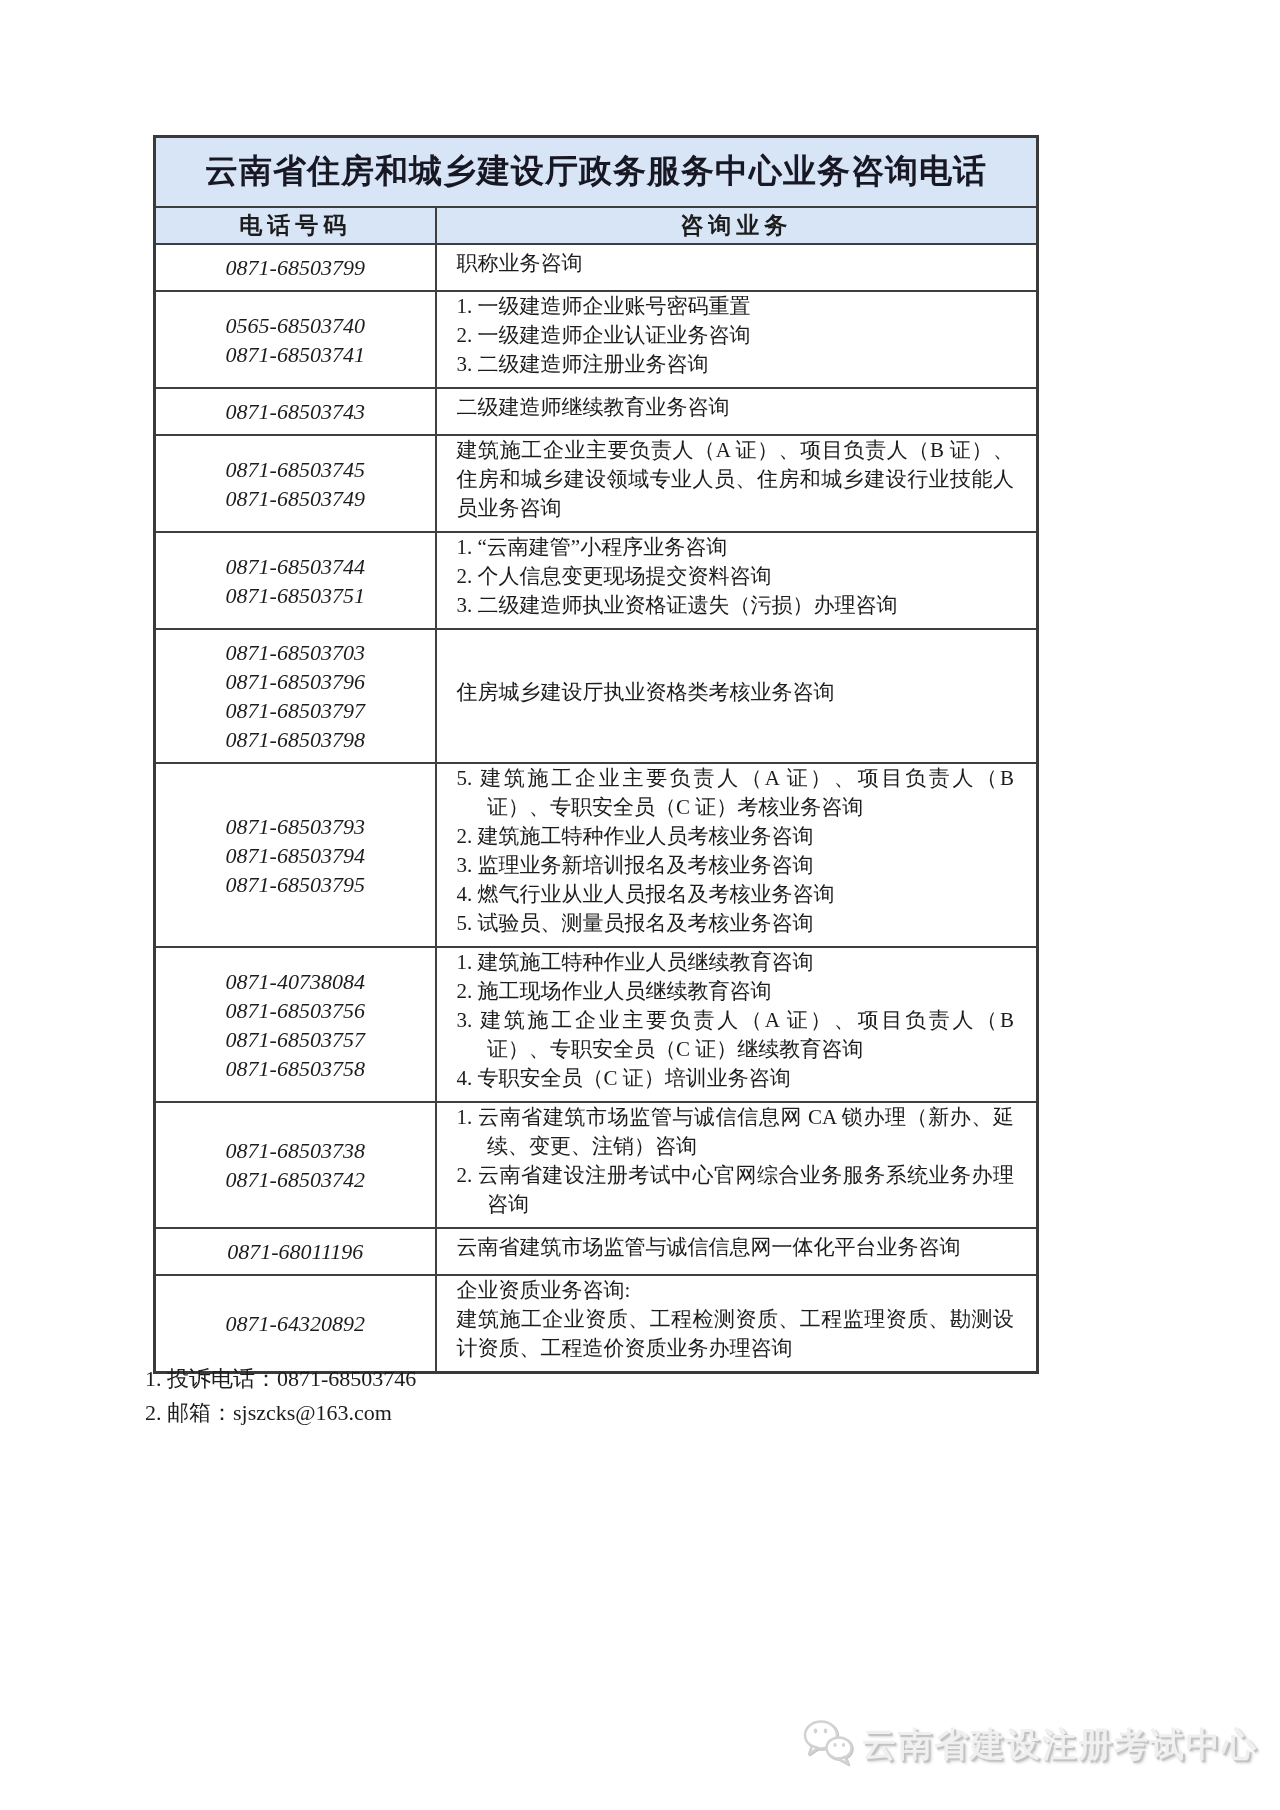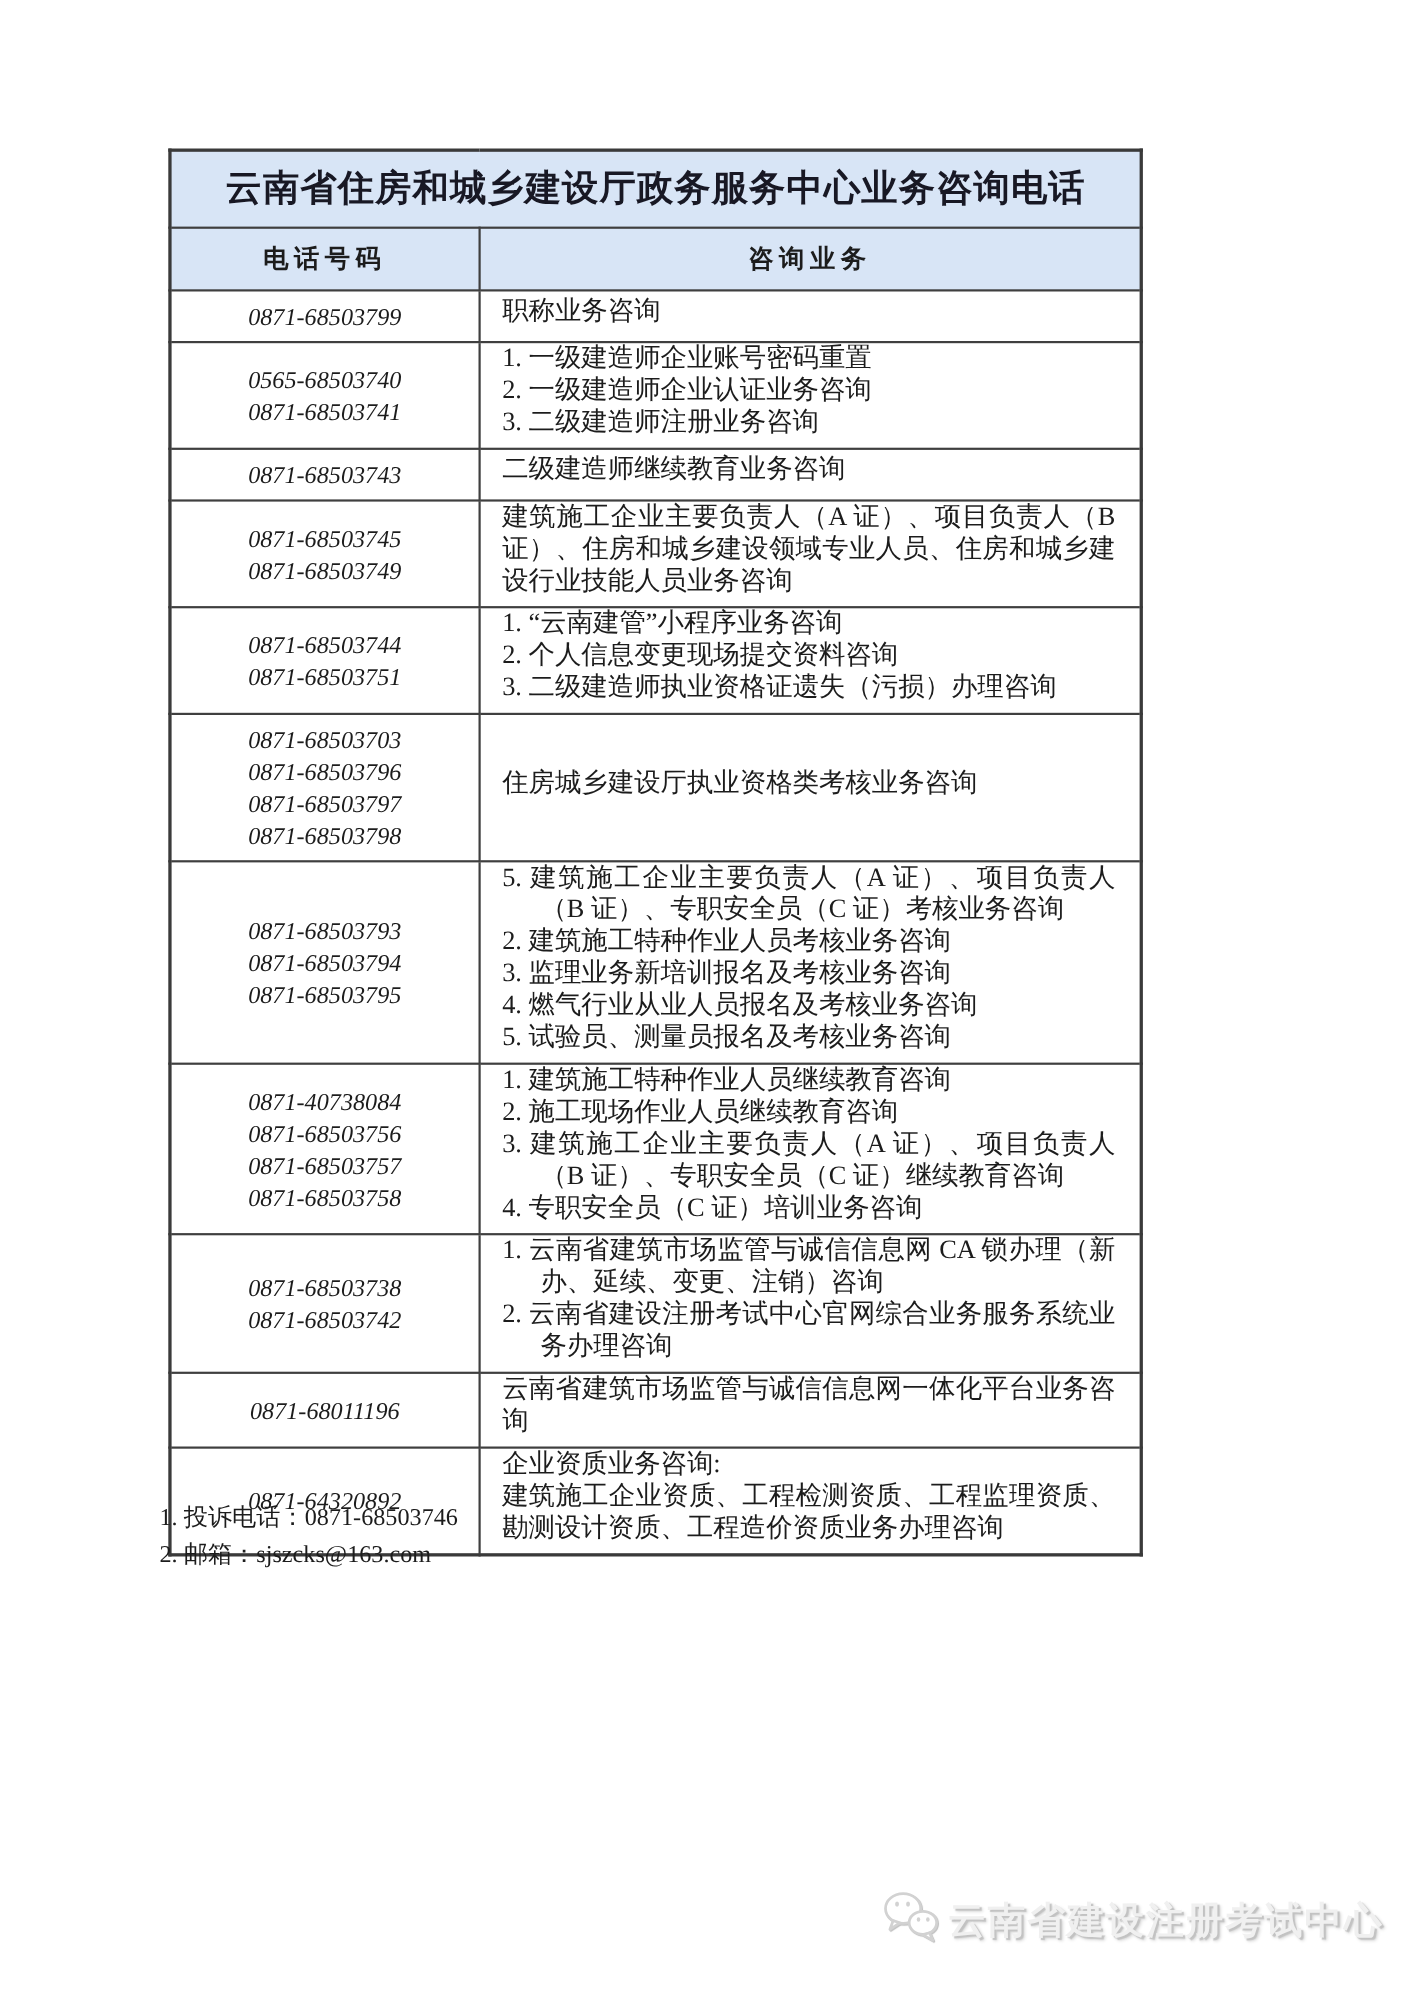--- a/index.html
+++ b/index.html
@@ -35,35 +35,35 @@
     text-align: center;
     padding: 11px 0 12px 0;
     letter-spacing: 1px;
     color: #181824;
   }
   .col-header {
     background: #d8e5f6;
     font-size: 23px;
     font-weight: bold;
     text-align: center;
-    padding: 12px 0;
+    padding: 2px 0;
     letter-spacing: 5px;
     color: #1c1c1c;
   }
   td.phone-cell {
     text-align: center;
     vertical-align: middle;
     padding: 8px 4px;
     font-size: 22px;
   }
   .phone-line { line-height: 29px; white-space: nowrap; font-style: italic; }
   td.service-cell {
     vertical-align: middle;
     padding: 0 22px 8px 20px;
-    font-size: 24px;
+    font-size: 21px;
   }
   .service-line {
     line-height: 29px;
     text-align: justify;
   }
   .service-line.hang {
     padding-left: 1.45em;
     text-indent: -1.45em;
   }
   .footer {

